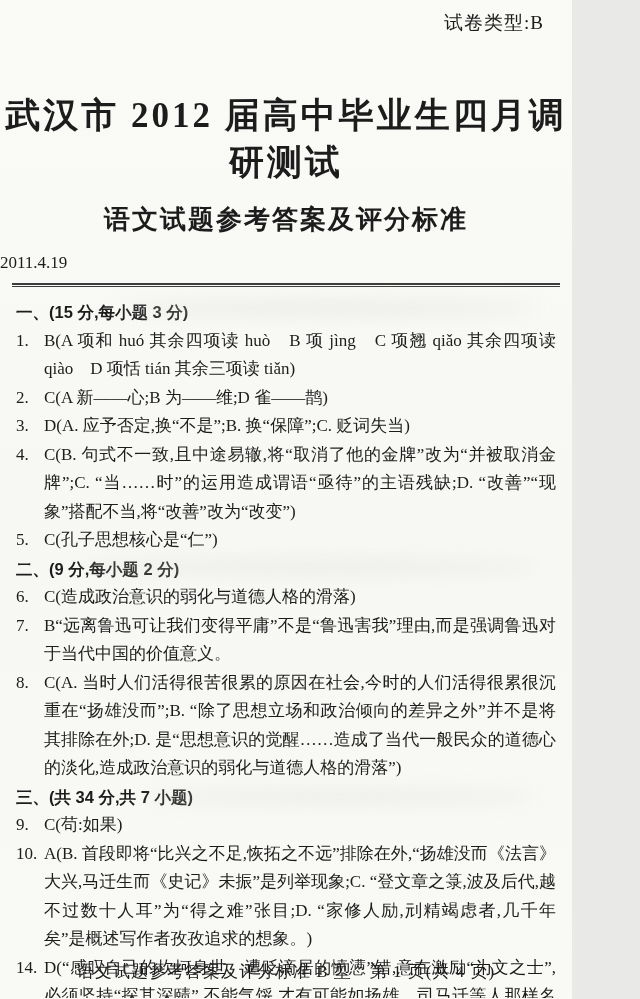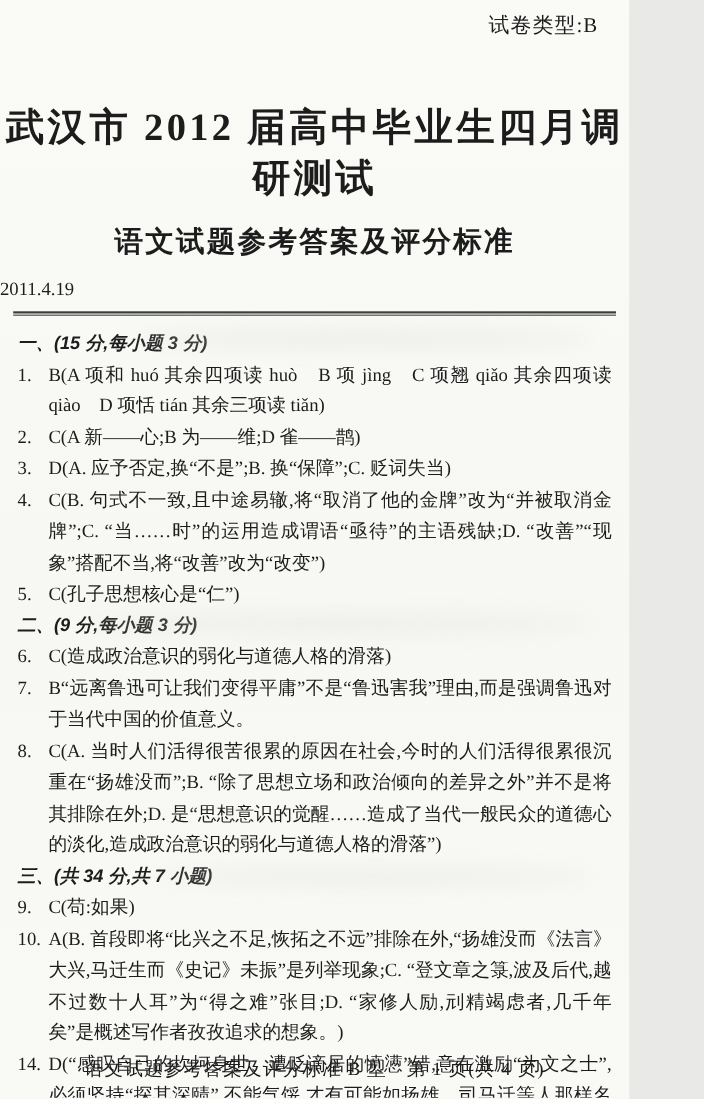--- a/index.html
+++ b/index.html
@@ -52,21 +52,21 @@
   .content {
     margin-top:11px;
     padding:0 16px;
     font-size:17px;
     line-height:28.5px;
     height:700px;
     overflow:hidden;
   }
   .heading {
     font-family:"Liberation Sans","DejaVu Sans",sans-serif;
-    font-weight:bold; font-size:16.5px;font-style:italic;
+    font-weight:bold; font-size:16.5px;
   }
   .item { display:flex; }
   .item .num { flex:0 0 28px; }
   .item .txt { flex:1; text-align:justify; }
   .footer {
     position:absolute; left:0; right:0; bottom:16px;
     text-align:center; font-size:17px; letter-spacing:1px;
   }
 </style>
 </head>
@@ -100,21 +100,21 @@
     </div>
     <div class="item">
       <span class="num">4.</span>
       <span class="txt">C(B. 句式不一致,且中途易辙,将“取消了他的金牌”改为“并被取消金牌”;C. “当……时”的运用造成谓语“亟待”的主语残缺;D. “改善”“现象”搭配不当,将“改善”改为“改变”)</span>
     </div>
     <div class="item">
       <span class="num">5.</span>
       <span class="txt">C(孔子思想核心是“仁”)</span>
     </div>
 
-    <div class="heading">二、(9 分,每小题 3 分)</div>
+    <div class="heading">二、(9 分,每小题 2 分)</div>
     <div class="item">
       <span class="num">6.</span>
       <span class="txt">C(造成政治意识的弱化与道德人格的滑落)</span>
     </div>
     <div class="item">
       <span class="num">7.</span>
       <span class="txt">B“远离鲁迅可让我们变得平庸”不是“鲁迅害我”理由,而是强调鲁迅对于当代中国的价值意义。</span>
     </div>
     <div class="item">
       <span class="num">8.</span>

